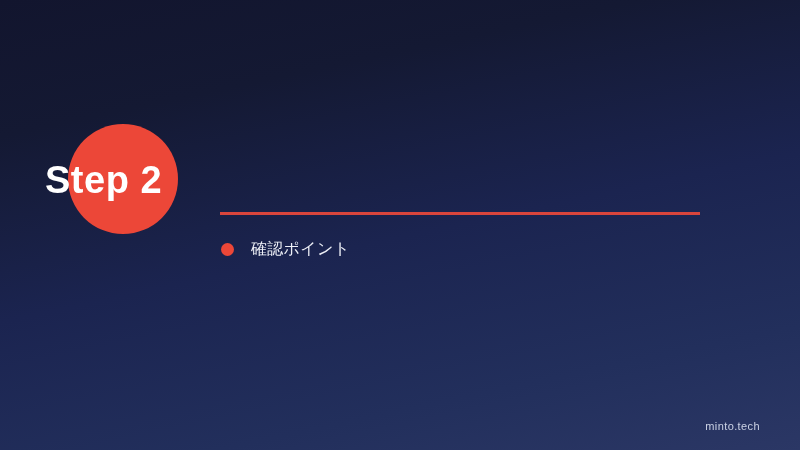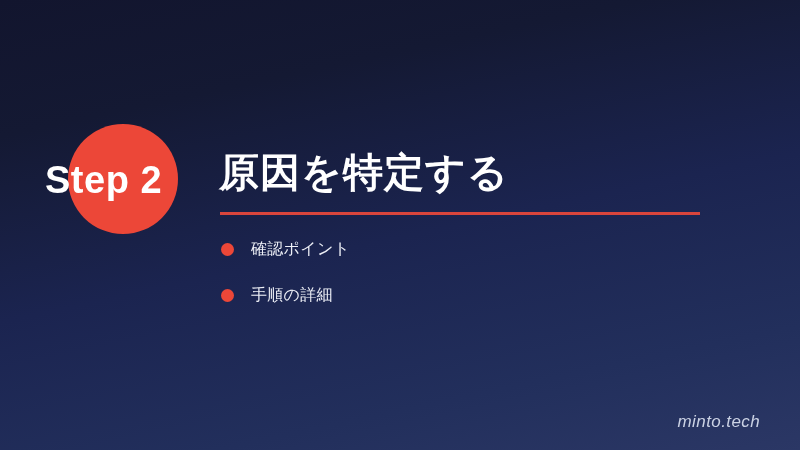--- a/index.html
+++ b/index.html
@@ -97,45 +97,39 @@
     font-weight: normal;
     letter-spacing: 0.3px;
     white-space: nowrap;
   }
 
   
   #footer-brand {
     position: absolute;
     right: 40px;
     bottom: 18px;
-    font-size: 17px;
+    font-size: 11px;
     color: #cbd2e4;
     letter-spacing: 0.4px;
-    font-style: italic;
   }
 </style>
 </head>
 <body>
 
 <div id="slide">
 
   <div id="step-badge"></div>
 
   <div id="step-label">Step 2</div>
 
-  <div id="slide-title">原因を特定する</div>
 
   <div id="title-divider"></div>
 
   <ul id="bullet-list">
     <li class="bullet-item">
       <span class="bullet-dot"></span>
       <span class="bullet-text">確認ポイント</span>
     </li>
-    <li class="bullet-item">
-      <span class="bullet-dot"></span>
-      <span class="bullet-text">手順の詳細</span>
-    </li>
   </ul>
 
   <div id="footer-brand">minto.tech</div>
 
 </div>
 
 </body></html>

